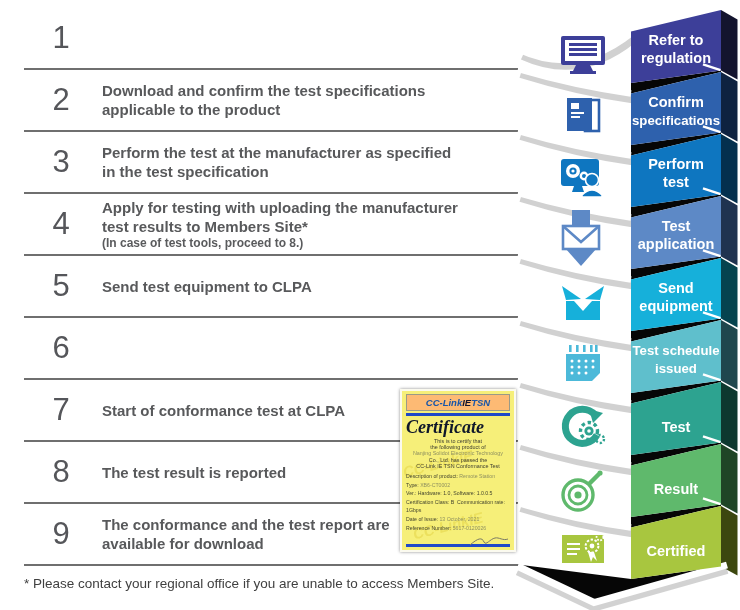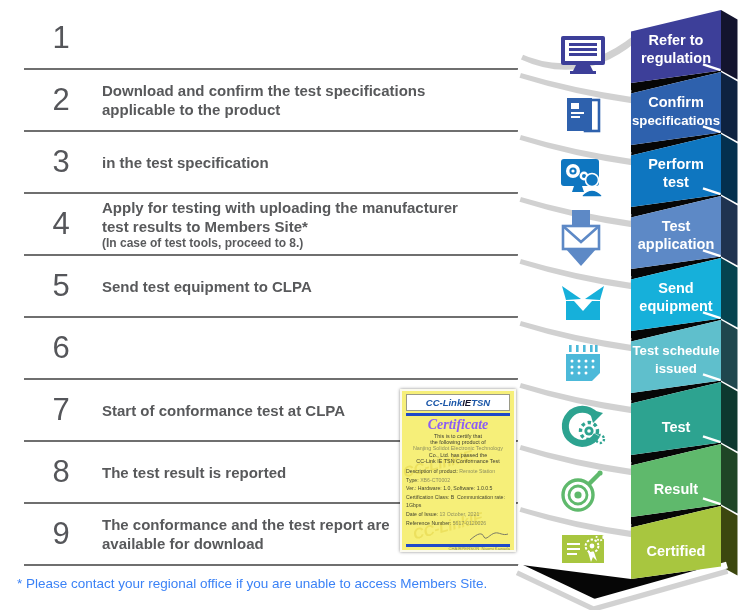--- a/index.html
+++ b/index.html
@@ -5,41 +5,41 @@
   html,body{margin:0;padding:0;background:#fff;}
   .stage{position:relative;width:740px;height:610px;background:#ffffff;
          font-family:"Liberation Sans",sans-serif;overflow:hidden;}
   .layer{position:absolute;left:0;top:0;}
   
   .row{position:absolute;left:0;width:520px;display:flex;align-items:center;}
   .num{flex:none;width:46px;margin-left:38px;text-align:center;
        font-size:31px;font-weight:500;color:#55565a;}
   .txt{margin-left:18px;color:#58595b;font-weight:bold;font-size:15px;line-height:19px;}
   .note{font-weight:700;font-size:12px;line-height:15px;color:#5a5b5d;}
-  .footnote{position:absolute;left:17px;top:576px;font-size:13.5px;color:#3b82f6;}
+  .footnote{position:absolute;left:24px;top:576px;font-size:13.5px;color:#404040;}
   
   text.bnr{fill:#ffffff;font-weight:bold;font-family:"Liberation Sans",sans-serif;
            text-anchor:middle;font-size:14.5px;}
   text.bnr.small{font-size:13.2px;}
   
   .cert{position:absolute;left:400px;top:389px;width:116px;height:163px;
         background:#f6ef79;border:2px solid #fbfaef;box-shadow:0 0 3px rgba(0,0,0,.45);
         box-sizing:border-box;z-index:3;overflow:hidden;}
   .cert-inner{position:relative;z-index:1;padding:3px 4px 0 4px;}
   .wm{position:absolute;z-index:0;font-style:italic;font-weight:bold;font-size:15px;
       color:#e9dc55;opacity:.75;transform:rotate(-14deg);white-space:nowrap;}
-  .logoBox{background:#ffffff;border:1px solid #9a9a87;height:15px;display:flex;
+  .logoBox{background:#fdba74;border:1px solid #9a9a87;height:15px;display:flex;
            align-items:center;justify-content:center;font-style:italic;font-weight:bold;
            font-size:9.5px;letter-spacing:0;}
   .logoBox .cl{color:#1a56a8;font-weight:600;}
   .logoBox .ie{color:#14142e;}
   .logoBox .tsn{color:#1a56a8;text-align:right;}
   .bluebar{height:3px;background:#1f49c8;margin-top:2px;}
-  .cert-title{text-align:center;font-family:"Liberation Serif",serif;font-style:italic;
-              font-weight:bold;font-size:14px;color:#8b5cf6;margin-top:1px;}
+  .cert-title{font-family:"Liberation Serif",serif;font-style:italic;
+              font-weight:bold;font-size:18px;color:#0f172a;margin-top:1px;}
   .cline{text-align:center;font-size:5.4px;line-height:6.2px;color:#3c3c30;}
   .blur{filter:blur(.6px);color:#8f9060;}
   .cfields{margin-top:3px;font-size:5.2px;line-height:8.6px;color:#45462f;text-align:left;}
   .sigblock{margin-top:1px;text-align:right;}
   .sigline{font-size:4.2px;color:#6b6b55;}
   .assoc{display:flex;justify-content:center;align-items:center;gap:2px;
          font-size:5px;color:#33332a;margin-top:1px;}
   .clpaLogo{display:inline-block;width:7px;height:5px;background:#1f49c8;position:relative;}
   .clpaLogo:after{content:"";position:absolute;left:2px;top:1px;width:3px;height:3px;background:#e8b41e;border-radius:50%;}
   .bluebar2{position:absolute;left:4px;right:4px;bottom:3px;height:3.5px;background:#1f49c8;}
@@ -272,20 +272,21 @@
   <div class="row" style="top:69px;height:62px">
     <div class="num">2</div>
     <div class="txt">
       <div>Download and confirm the test specifications</div>
       <div>applicable to the product</div>
     </div>
   </div>
   <div class="row" style="top:131px;height:62px">
     <div class="num">3</div>
     <div class="txt">
+      <div>Perform the test at the manufacturer as specified</div>
       <div>in the test specification</div>
     </div>
   </div>
   <div class="row" style="top:193px;height:62px">
     <div class="num">4</div>
     <div class="txt">
       <div>Apply for testing with uploading the manufacturer</div>
       <div>test results to Members Site*</div>
       <div class="note">(In case of test tools, proceed to 8.)</div>
     </div>

